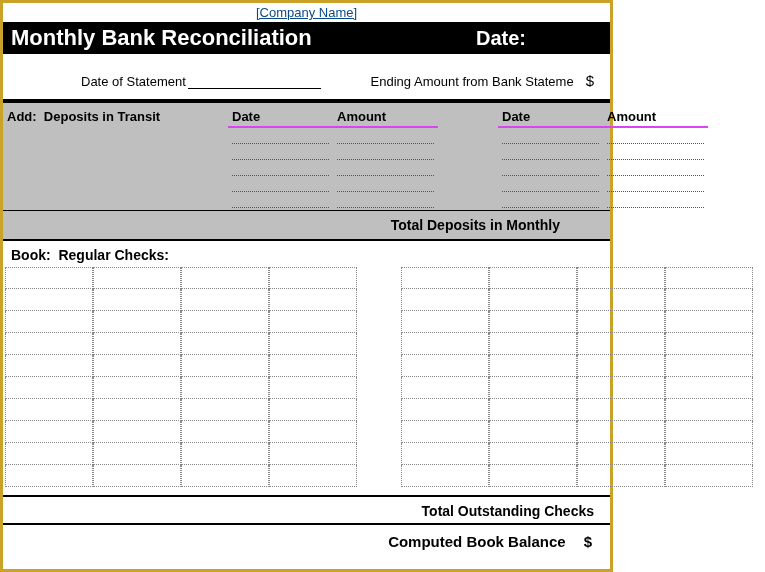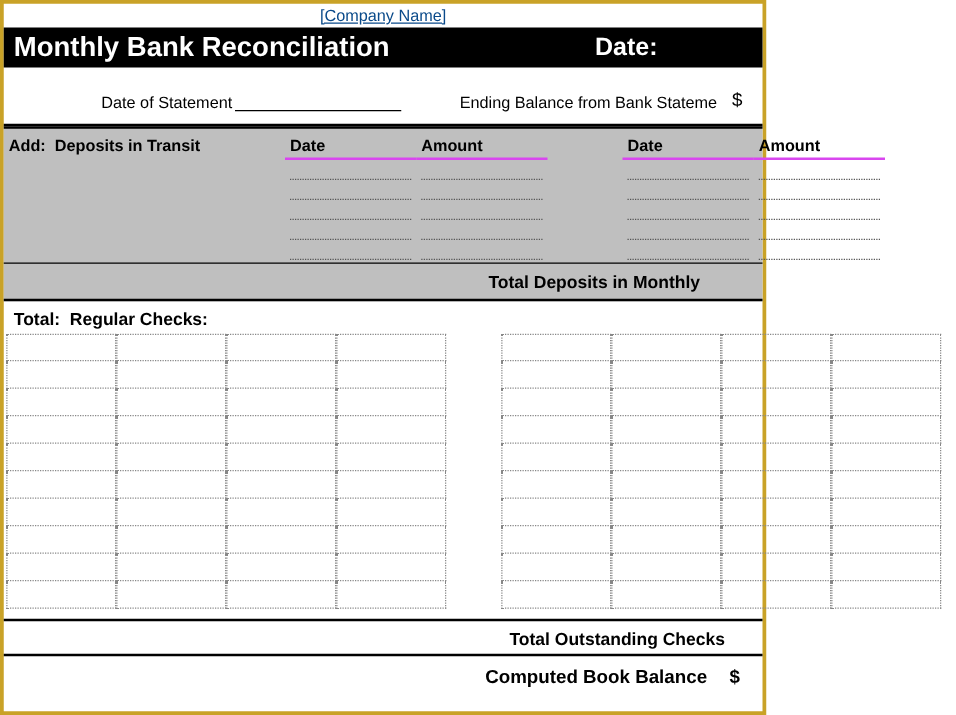--- a/index.html
+++ b/index.html
@@ -130,21 +130,21 @@
   margin-top: 8px;
 }
 .total-out-row {
   display: flex;
   justify-content: flex-end;
   font-weight: bold;
   font-size: 14px;
   padding: 6px 10px 4px 0;
   border-bottom: 2px solid #000;
 }
-.total-out-row span { margin-right: 20px; }
+.total-out-row span { margin-right: 6px; }
 .computed-row {
   display: flex;
   justify-content: flex-end;
   font-weight: bold;
   font-size: 15px;
   padding: 8px 10px 6px 0;
 }
 .computed-row .dollar { margin-left: 18px; margin-right: 8px; }
 </style>
 </head>
@@ -158,21 +158,21 @@
     <div class="header-title">Monthly Bank Reconciliation</div>
     <div class="header-date-label">Date:</div>
   </div>
 
   <div class="statement-row">
     <div class="stmt-left">
       <span class="lbl">Date of Statement</span>
       <span class="line"></span>
     </div>
     <div class="stmt-right">
-      <span class="lbl">Ending Balance from Bank Stateme</span>
+      <span class="lbl">Ending Amount from Bank Stateme</span>
       <span class="dollar">$</span>
     </div>
   </div>
 
   <div class="deposits-section">
     <div class="deposits-grid">
       <div class="dep-head first">
         <span>Add:</span>&nbsp;&nbsp;<span>Deposits in Transit</span>
       </div>
       <div class="dep-head">Date</div>
@@ -220,21 +220,21 @@
         <div class="dep-row"></div>
         <div></div>
     </div>
     <div class="dep-total-row">
       <span>Total Deposits in Monthly</span>
     </div>
   </div>
 
   <div class="checks-header">
     <div>
-      <span>Total:</span>&nbsp;&nbsp;<span>Regular Checks:</span>
+      <span>Book:</span>&nbsp;&nbsp;<span>Regular Checks:</span>
     </div>
   </div>
 
   <div class="checks-grid">
 
     <div class="chk-cell first-row"></div>
       <div class="chk-cell first-row"></div>
       <div class="chk-cell first-row"></div>
       <div class="chk-cell first-row"></div>
       <div class="chk-gap"></div>

